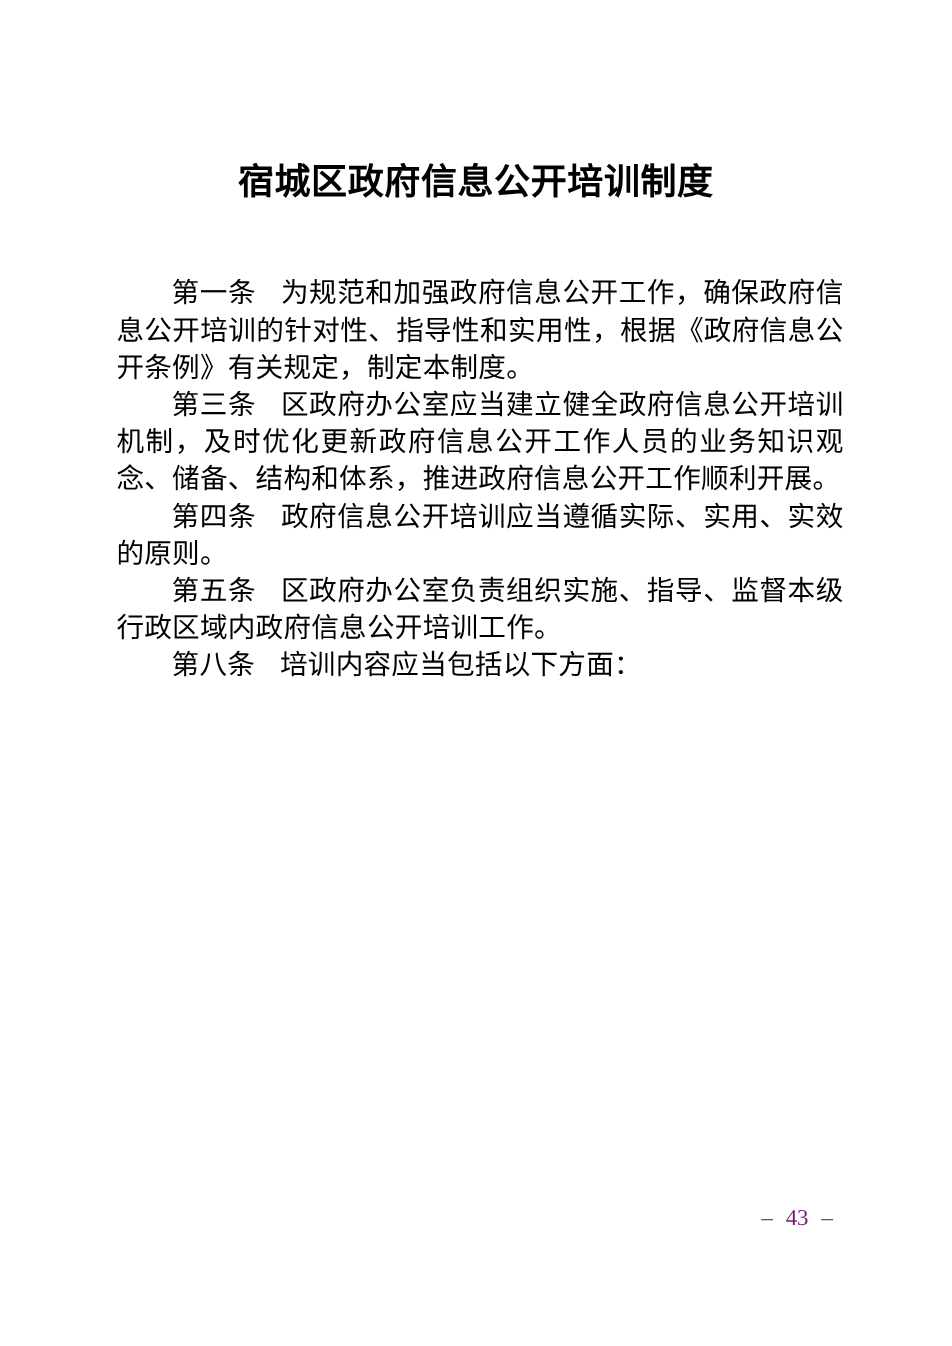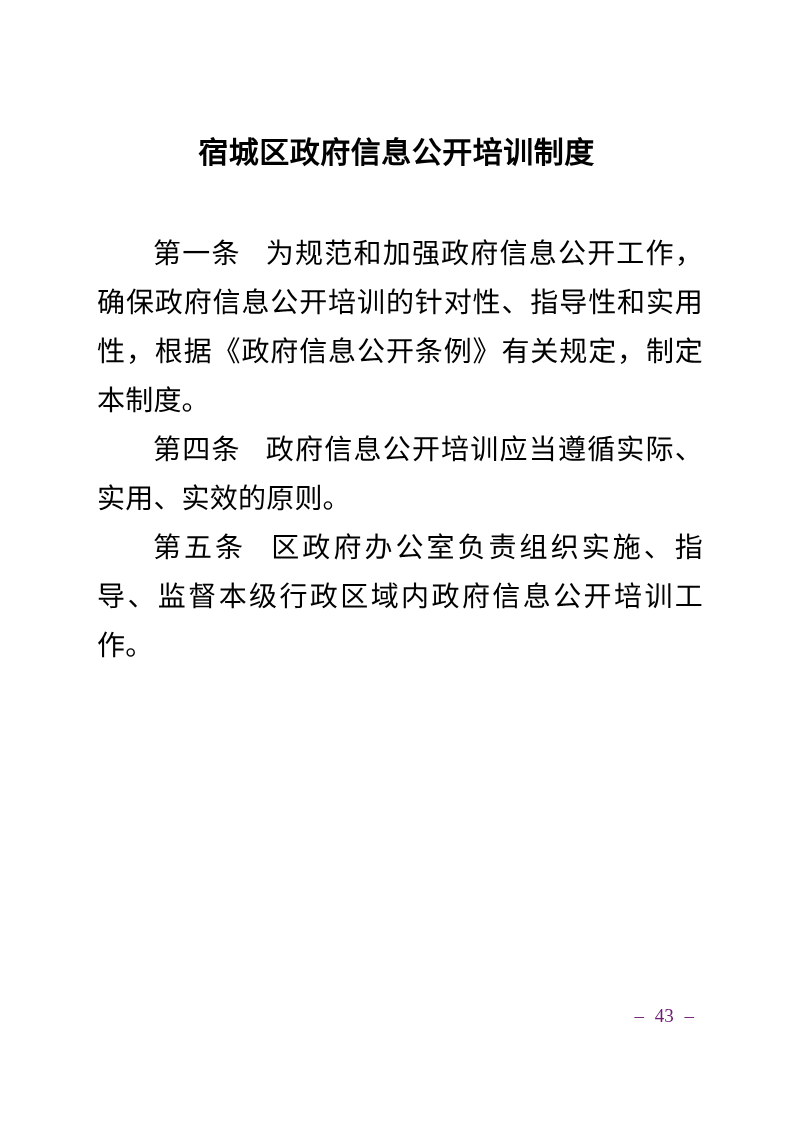--- a/index.html
+++ b/index.html
@@ -29,22 +29,22 @@
     color: #000000;
   }
   .content {
     margin-top: 54px;
     margin-left: 97px;
     width: 606px;
   }
   .para {
     margin: 0;
     padding: 0;
-    font-size: 28px;
-    line-height: 49px;
+    font-size: 23px;
+    line-height: 31px;
     text-align: justify;
     text-justify: inter-character;
     text-indent: 2em;
     color: #000000;
     letter-spacing: 0.2px;
   }
   .article-label {
     margin-right: 0.9em;
   }
   .page-number {
@@ -58,18 +58,20 @@
   }
 </style>
 </head>
 <body>
 
 <div class="page">
   <h1 class="title">宿城区政府信息公开培训制度</h1>
 
   <div class="content" id="paragraphs">
       <p class="para"><span class="article-label">第一条</span><span>为规范和加强政府信息公开工作，确保政府信息公开培训的针对性、指导性和实用性，根据《政府信息公开条例》有关规定，制定本制度。</span></p>
+      <p class="para"><span class="article-label">第三条</span><span>区政府办公室应当建立健全政府信息公开培训机制，及时优化更新政府信息公开工作人员的业务知识观念、储备、结构和体系，推进政府信息公开工作顺利开展。</span></p>
       <p class="para"><span class="article-label">第四条</span><span>政府信息公开培训应当遵循实际、实用、实效的原则。</span></p>
       <p class="para"><span class="article-label">第五条</span><span>区政府办公室负责组织实施、指导、监督本级行政区域内政府信息公开培训工作。</span></p>
+      <p class="para"><span class="article-label">第八条</span><span>培训内容应当包括以下方面：</span></p>
     </div>
 
   <div class="page-number">– 43 –</div>
 </div>
 
 </body></html>

